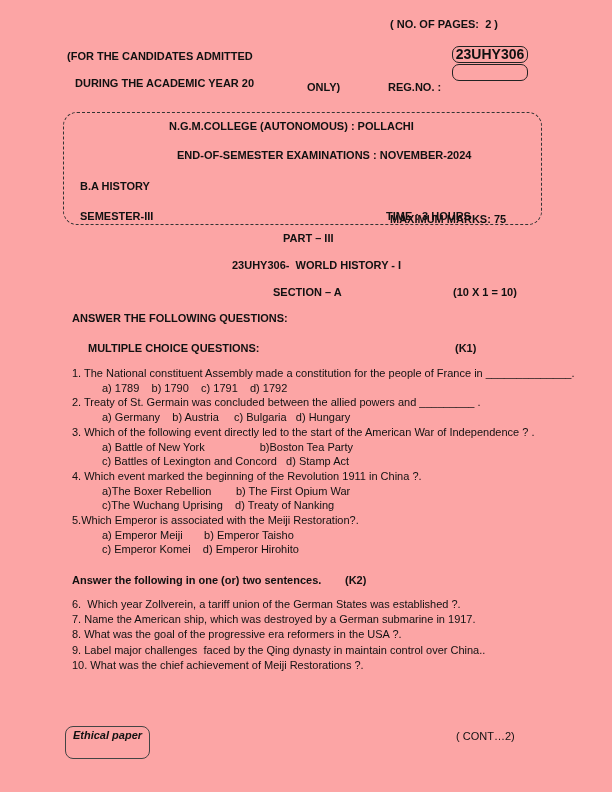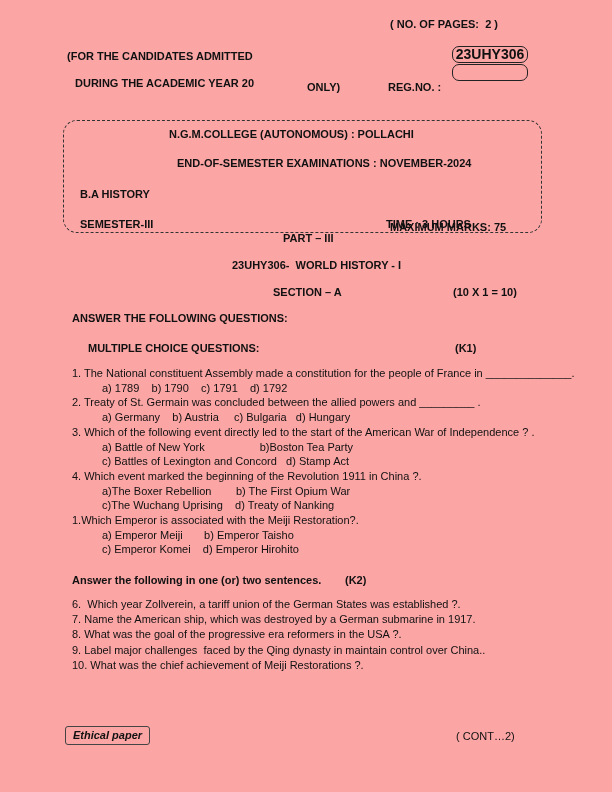--- a/index.html
+++ b/index.html
@@ -23,21 +23,21 @@
     border:1.4px solid #222; border-radius:7px;
     text-align:center; line-height:15px; font-weight:bold; font-size:14px;
   }
   .blank-box  {
     left:452px; top:64px; width:74px; height:15px;
     border:1.4px solid #222; border-radius:7px;
   }
 
   
   .exam-box {
-    left:63px; top:120px; width:479px; height:113px;
+    left:63px; top:112px; width:479px; height:113px;
     border:1.6px dashed #333; border-radius:14px; box-sizing:border-box;text-align:right;
   }
   .college    { left:105px; top:7px;  font-weight:bold; }
   .session    { left:113px; top:36px; font-weight:bold; }
   .programme  { left:16px;  top:67px; font-weight:bold; }
   .max-marks  { left:326px; top:67px; font-weight:bold;margin-top:33px; }
   .semester   { left:16px;  top:97px; font-weight:bold; }
   .time       { left:322px; top:97px; font-weight:bold; }
 
   
@@ -51,22 +51,22 @@
 
   
   .mcq-block  { left:72px; top:366px; width:505px; line-height:14.7px; }
   .opt        { padding-left:30px; }
   .k2-row     { left:72px; top:574px; width:420px; }
   .k2         { position:absolute; left:273px; top:0; }
   .short-block{ left:72px; top:597px; width:505px; line-height:15.2px; }
 
   
   .ethical-box{
-    left:65px; top:726px; width:85px; height:19px;
-    border:1.5px solid #444; border-radius:3px; box-sizing:border-box;
+    left:65px; top:726px; width:85px; height:33px;
+    border:1.5px solid #444; border-radius:8px; box-sizing:border-box;
     text-align:center; line-height:17px;
     font-weight:bold; font-style:italic;
   }
   .cont       { left:437px; top:730px;margin-left:19px; }
 </style>
 </head>
 <body>
 
 <div class="page">
 
@@ -101,21 +101,21 @@
     <div class="pre">1. The National constituent Assembly made a constitution for the people of France in ______________.</div>
     <div class="pre opt">a) 1789    b) 1790    c) 1791    d) 1792</div>
     <div class="pre">2. Treaty of St. Germain was concluded between the allied powers and _________ .</div>
     <div class="pre opt">a) Germany    b) Austria     c) Bulgaria   d) Hungary</div>
     <div class="pre">3. Which of the following event directly led to the start of the American War of Independence ? .</div>
     <div class="pre opt">a) Battle of New York                  b)Boston Tea Party</div>
     <div class="pre opt">c) Battles of Lexington and Concord   d) Stamp Act</div>
     <div class="pre">4. Which event marked the beginning of the Revolution 1911 in China ?.</div>
     <div class="pre opt">a)The Boxer Rebellion        b) The First Opium War</div>
     <div class="pre opt">c)The Wuchang Uprising    d) Treaty of Nanking</div>
-    <div class="pre">1.Which Emperor is associated with the Meiji Restoration?.</div>
+    <div class="pre">5.Which Emperor is associated with the Meiji Restoration?.</div>
     <div class="pre opt">a) Emperor Meiji       b) Emperor Taisho</div>
     <div class="pre opt">c) Emperor Komei    d) Emperor Hirohito</div>
   </div>
 
   <div class="abs b k2-row">
     <span>Answer the following in one (or) two sentences.</span>
     <span class="k2">(K2)</span>
   </div>
 
   <div class="abs short-block">

